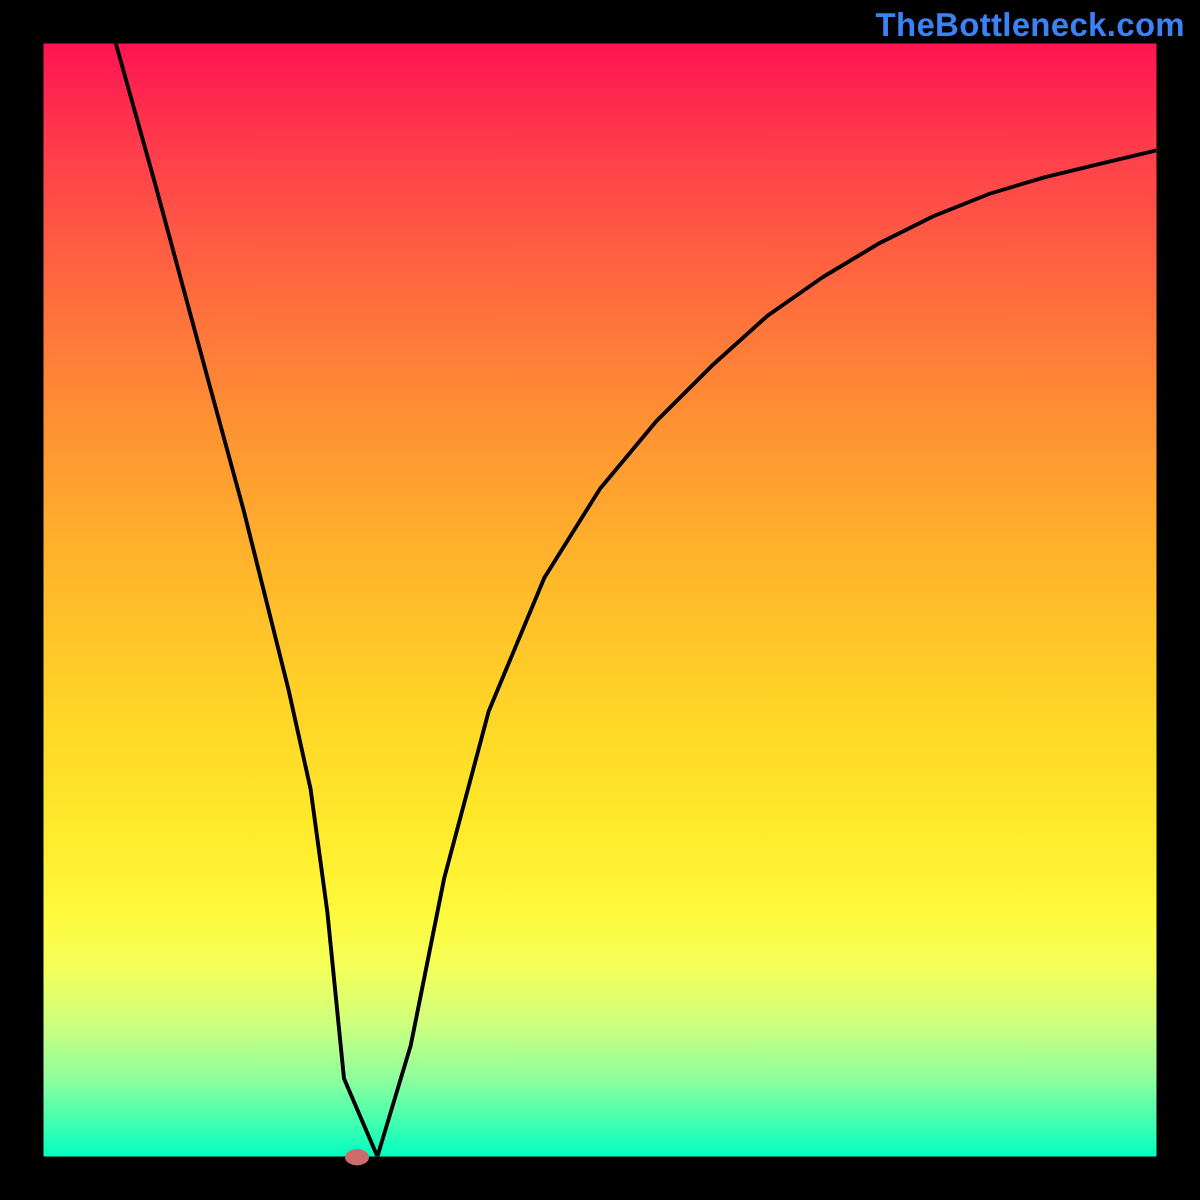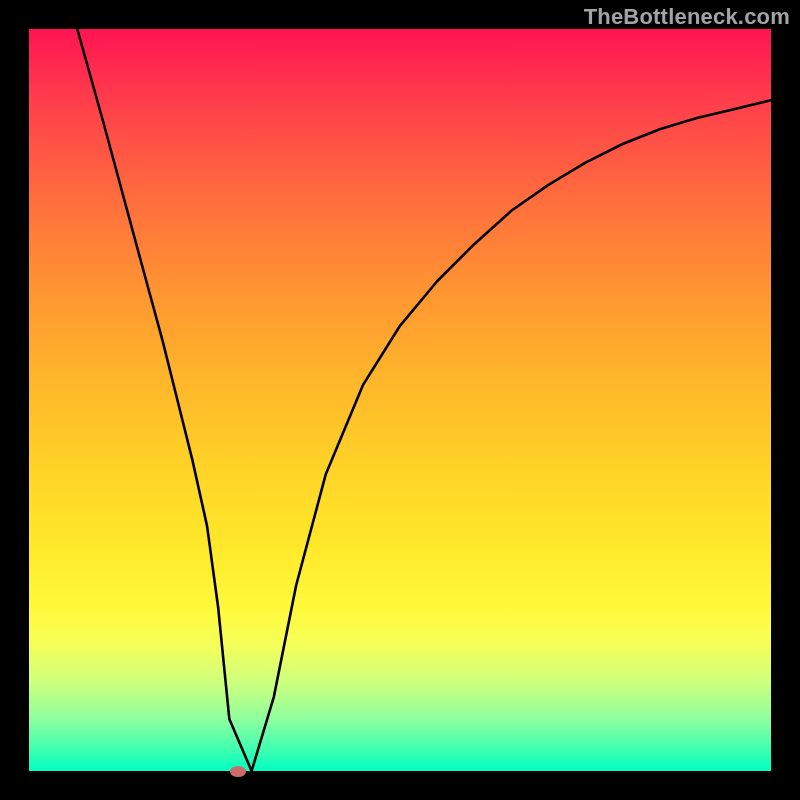--- a/index.html
+++ b/index.html
@@ -32,21 +32,21 @@
       #00ffc3 100%
     );
   }
   .watermark {
     position: absolute;
     top: 4px;
     right: 10px;
     font-family: Arial, Helvetica, sans-serif;
     font-size: 22px;
     font-weight: bold;
-    color: #a3a3a3;
+    color: #3b82f6;
     letter-spacing: 0.2px;
     z-index: 20;
   }
   .dot {
     position: absolute;
     width: 16px;
     height: 11px;
     border-radius: 50%;
     background: #cd6a6a;
     z-index: 9;

